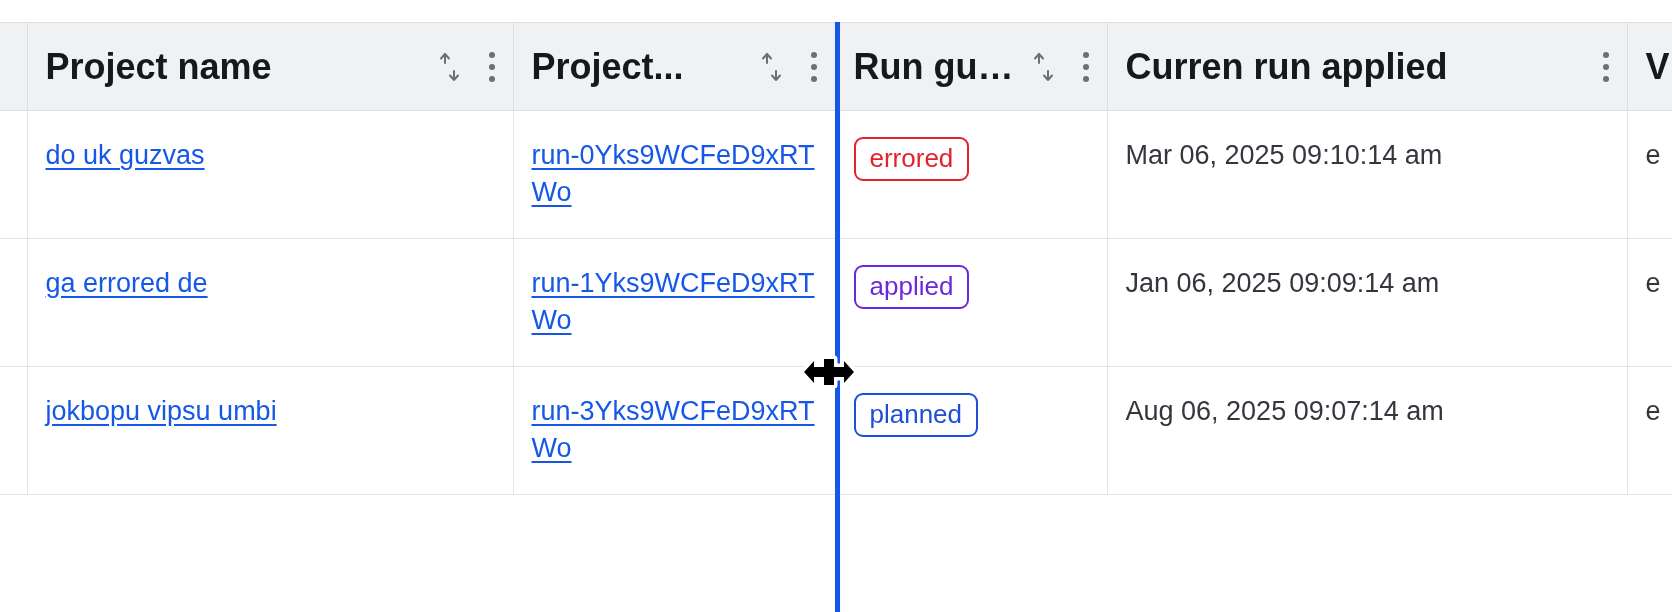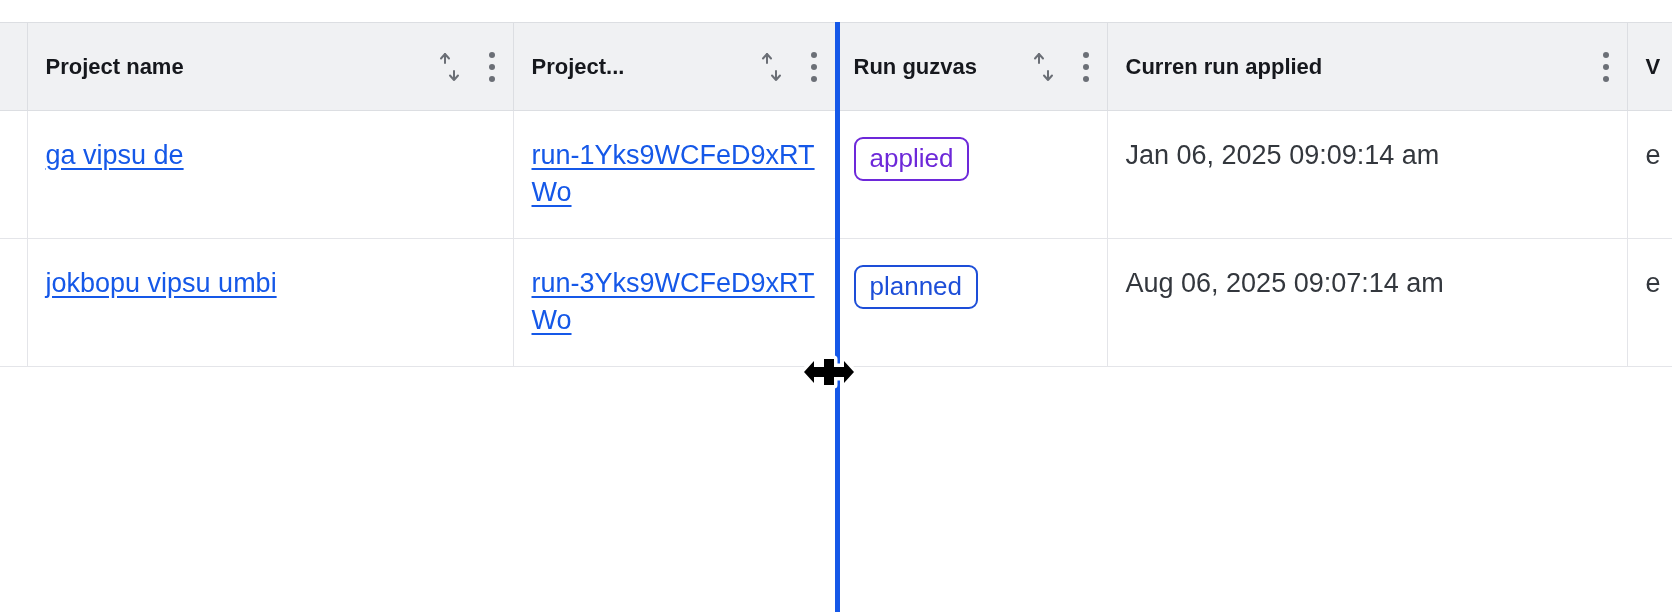--- a/index.html
+++ b/index.html
@@ -45,21 +45,21 @@
   thead tr { height: 88px; }
 
   thead th {
     background: #F0F1F3;
     border-top: 1px solid #DCDEE2;
     border-bottom: 1px solid #DCDEE2;
     border-right: 1px solid #DCDEE2;
     padding: 0 18px;
     vertical-align: middle;
     font-weight: 700;
-    font-size: 22px;
+    font-size: 36px;
     color: #16181D;
     text-align: left;
     white-space: nowrap;
     overflow: hidden;
   }
 
   th.col-select { padding: 0; border-right: 1px solid #DCDEE2; }
 
   .th-inner {
     display: flex;
@@ -255,25 +255,43 @@
           </th>
 
           <th>
             <span class="th-label">V</span>
           </th>
         </tr>
       </thead>
 
       <tbody>
 
-
         <tr>
           <td class="col-select"></td>
           <td>
-            <a class="cell-link">ga vipsu de</a>
+            <a class="cell-link">do uk guzvas</a>
+          </td>
+          <td>
+            <a class="cell-link wrap">run-0Yks9WCFeD9xRTWo</a>
+          </td>
+          <td>
+            <span class="badge badge-errored">errored</span>
+          </td>
+          <td>
+            <span class="cell-text">Mar 06, 2025 09:10:14 am</span>
+          </td>
+          <td>
+            <span class="cell-text">e</span>
+          </td>
+        </tr>
+
+        <tr>
+          <td class="col-select"></td>
+          <td>
+            <a class="cell-link">ga errored de</a>
           </td>
           <td>
             <a class="cell-link wrap">run-1Yks9WCFeD9xRTWo</a>
           </td>
           <td>
             <span class="badge badge-applied">applied</span>
           </td>
           <td>
             <span class="cell-text">Jan 06, 2025 09:09:14 am</span>
           </td>

